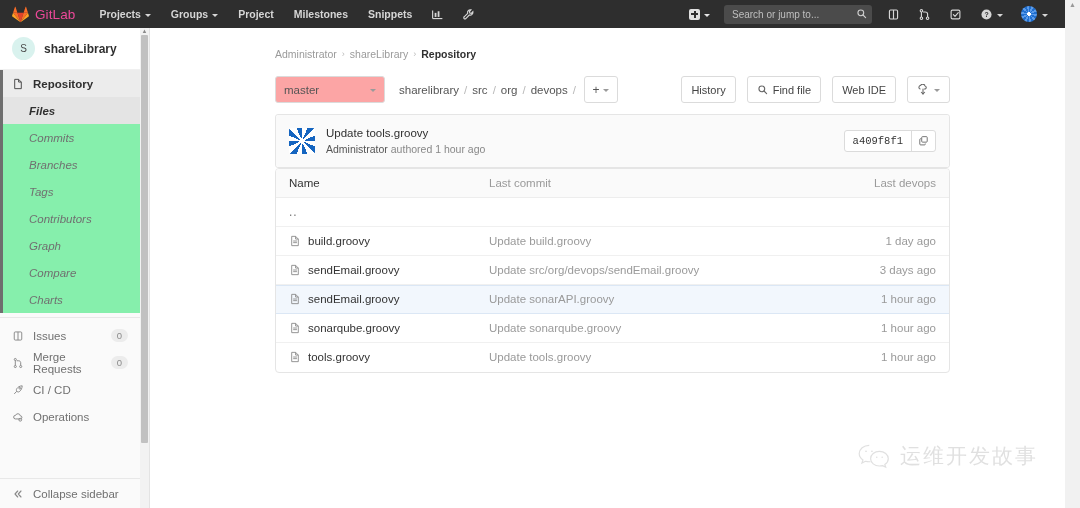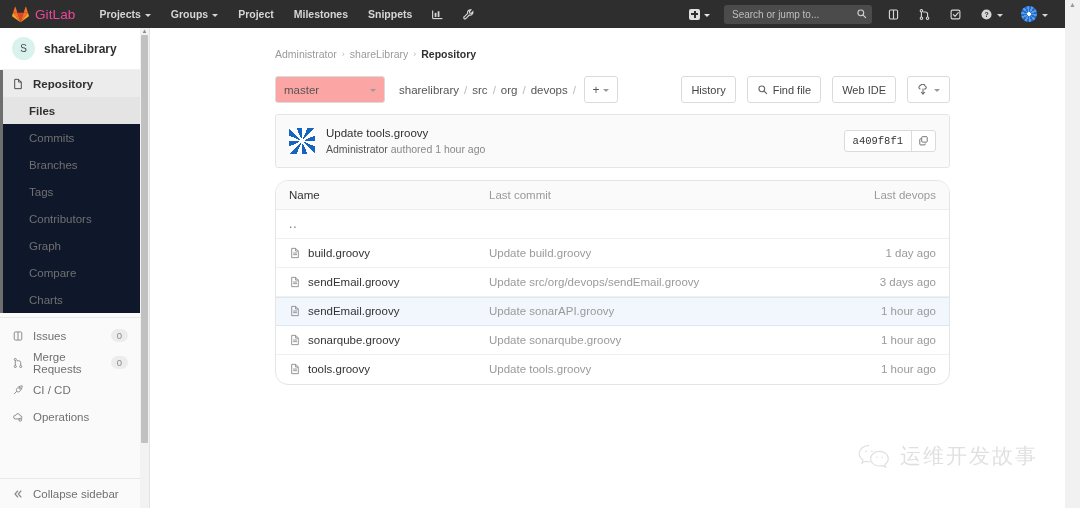--- a/index.html
+++ b/index.html
@@ -97,21 +97,21 @@
   .side-item {
     display: flex; align-items: center; gap: 9px;
     height: 27px; padding: 0 12px;
     color: #707070;
   }
   .side-item .lbl { flex: 1; }
   .side-item.active {
     background: #ececec; color: #303030; font-weight: bold;
     border-left: 3px solid #6e6e6e; padding-left: 9px;
   }
-  .sub-wrap { background: #0f172a; border-left: 3px solid #6e6e6e; }
+  .sub-wrap { background: #86efac; border-left: 3px solid #6e6e6e; font-style: italic; }
   .sub-item {
     height: 27px; display: flex; align-items: center;
     padding-left: 26px; color: #707070;
   }
   .sub-item.active { background: #e4e4e4; color: #303030; font-weight: bold; }
   .badge {
     background: #ececec; color: #8a8a8a;
     border-radius: 8px; font-size: 9.5px;
     padding: 1px 6px; min-width: 16px; text-align: center;
   }
@@ -174,21 +174,21 @@
   .commit-sub { font-size: 10.5px; color: #888; line-height: 1.45; }
   .commit-sub .author { color: #555; }
   .sha-wrap { margin-left: auto; display: flex; align-items: stretch; border: 1px solid #dbdbdb; border-radius: 3px; overflow: hidden; background: #fff; }
   .sha {
     font-family: "Liberation Mono", monospace; font-size: 10.5px;
     padding: 4px 8px; color: #333; display: flex; align-items: center;
   }
   .copy-btn { width: 24px; border-left: 1px solid #dbdbdb; display: flex; align-items: center; justify-content: center; color: #666; }
 
   
-  .ftable { margin-top: 12px; border: 1px solid #e5e5e5; border-radius: 13px; overflow: hidden; font-size: 11.5px; }
+  .ftable { border: 1px solid #e5e5e5; border-radius: 4px; overflow: hidden; font-size: 11.5px; }
   .fhead { display: flex; background: #fafafa; border-bottom: 1px solid #ededed; color: #707070; padding: 8px 13px; }
   .frow { display: flex; align-items: center; border-bottom: 1px solid #f0f0f0; padding: 7px 13px; height: 29px; }
   .frow:last-child { border-bottom: 0; }
   .frow.hl { background: #f2f7fd; border-top: 1px solid #dbe7f5; border-bottom: 1px solid #dbe7f5; }
   .c-name { width: 200px; display: flex; align-items: center; gap: 7px; color: #333; }
   .c-commit { flex: 1; color: #9a9a9a; }
   .c-update { width: 92px; text-align: right; color: #9a9a9a; }
   .dots { color: #777; letter-spacing: 1px; font-size: 12px; }
 
   

